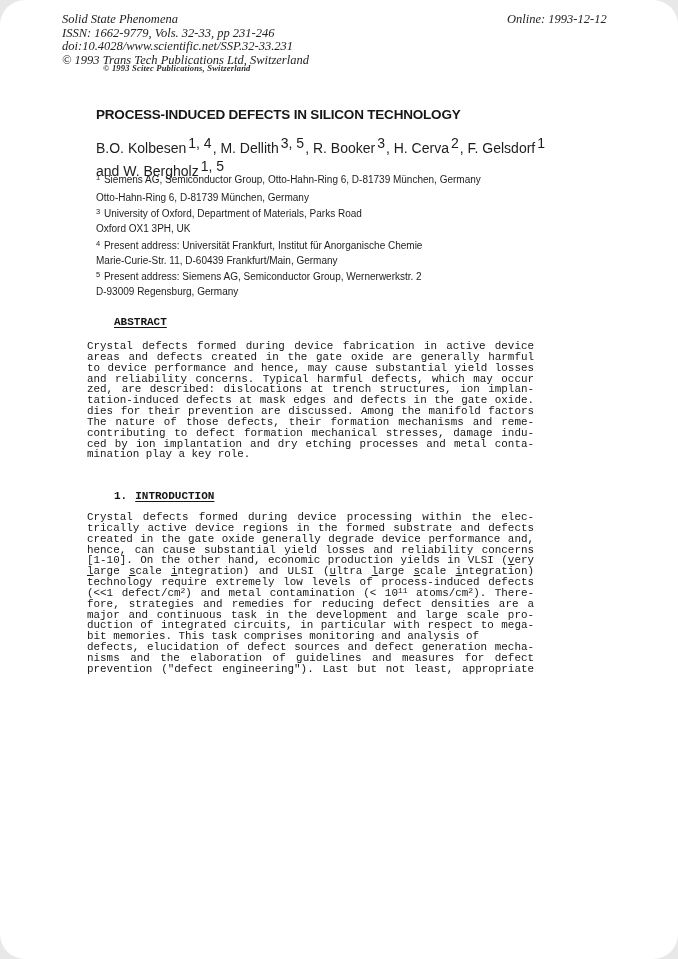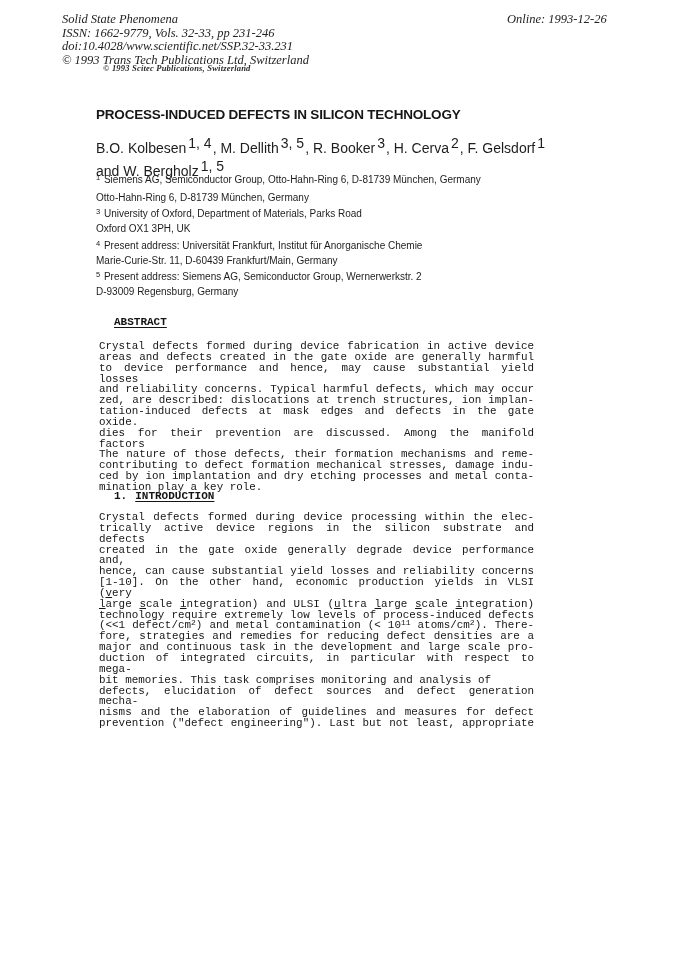--- a/index.html
+++ b/index.html
@@ -3,20 +3,21 @@
 <meta charset="utf-8">
 <style>
   html,body { margin:0; padding:0; background:#e8e8e8; }
   .page {
     position: relative;
     width: 678px; height: 959px;
     margin: 0 auto;
     background: #ffffff;
     color: #1b1b1b;
     overflow: hidden;
+    border-radius: 25px;
   }
 
   
   .hdr-left {
     position: absolute; left: 62px; top: 13px;
     font: italic 12.5px/13.6px "Liberation Serif", "DejaVu Serif", serif;
     color: #232323;
     white-space: nowrap;
   }
   .hdr-online {
@@ -61,42 +62,42 @@
   .mono-heading .ul, .mono-heading.ul-all {
     text-decoration: underline; text-underline-offset: 2px; text-align: right;
   }
   .mono-heading .num { text-decoration: none; margin-right: 8px; }
 
   .para {
     position: absolute; left: 87px; width: 447px;
     font: 10.9px/10.85px "Liberation Mono", "DejaVu Sans Mono", monospace;
     color: #161616;
   }
-  .para .line { text-align: left; margin-left: 12px; }
+  .para .line { text-align: left; }
   .para .line.j { text-align: justify; text-align-last: justify; }
   .para sup { font-size: 8px; line-height: 0; vertical-align: 3px; }
   .para u { text-decoration: underline; text-underline-offset: 1px; }
 
   .abstract-heading { top: 316px; }
   .abstract-para    { top: 341px; }
   .intro-heading    { top: 490px; }
   .intro-para       { top: 512px; }
 </style>
 </head>
 <body>
 
 <div class="page">
 
   <div class="hdr-left">
     <div>Solid State Phenomena</div>
     <div>ISSN: 1662-9779, Vols. 32-33, pp 231-246</div>
     <div>doi:10.4028/www.scientific.net/SSP.32-33.231</div>
     <div>© 1993 Trans Tech Publications Ltd, Switzerland</div>
   </div>
-  <div class="hdr-online">Online: 1993-12-26</div>
+  <div class="hdr-online">Online: 1993-12-12</div>
   <div class="hdr-scitec">© 1993 Scitec Publications, Switzerland</div>
 
   <div class="front title">PROCESS-INDUCED DEFECTS IN SILICON TECHNOLOGY</div>
 
   <div class="front authors">
     <div>B.O. Kolbesen<sup>1, 4</sup>, M. Dellith<sup>3, 5</sup>, R. Booker<sup>3</sup>, H. Cerva<sup>2</sup>, F. Gelsdorf<sup>1</sup></div>
     <div>and W. Bergholz<sup>1, 5</sup></div>
   </div>
 
   <div class="front affils">
@@ -123,21 +124,21 @@
       <div class="line j">contributing to defect formation mechanical stresses, damage indu-</div>
       <div class="line j">ced by ion implantation and dry etching processes and metal conta-</div>
       <div class="line">mination play a key role.</div>
     </div>
 
   <div class="mono-heading intro-heading">
     <span class="num">1.</span><span class="ul">INTRODUCTION</span>
   </div>
   <div class="para intro-para">
       <div class="line j">Crystal defects formed during device processing within the elec-</div>
-      <div class="line j">trically active device regions in the silicon substrate and defects</div>
+      <div class="line j">trically active device regions in the formed substrate and defects</div>
       <div class="line j">created in the gate oxide generally degrade device performance and,</div>
       <div class="line j">hence, can cause substantial yield losses and reliability concerns</div>
       <div class="line j">[1-10]. On the other hand, economic production yields in VLSI (<u>v</u>ery</div>
       <div class="line j"><u>l</u>arge <u>s</u>cale <u>i</u>ntegration) and ULSI (<u>u</u>ltra <u>l</u>arge <u>s</u>cale <u>i</u>ntegration)</div>
       <div class="line j">technology require extremely low levels of process-induced defects</div>
       <div class="line j">(&lt;&lt;1 defect/cm<sup>2</sup>) and metal contamination (&lt; 10<sup>11</sup> atoms/cm<sup>2</sup>). There-</div>
       <div class="line j">fore, strategies and remedies for reducing defect densities are a</div>
       <div class="line j">major and continuous task in the development and large scale pro-</div>
       <div class="line j">duction of integrated circuits, in particular with respect to mega-</div>
       <div class="line">bit memories. This task comprises monitoring and analysis of</div>

